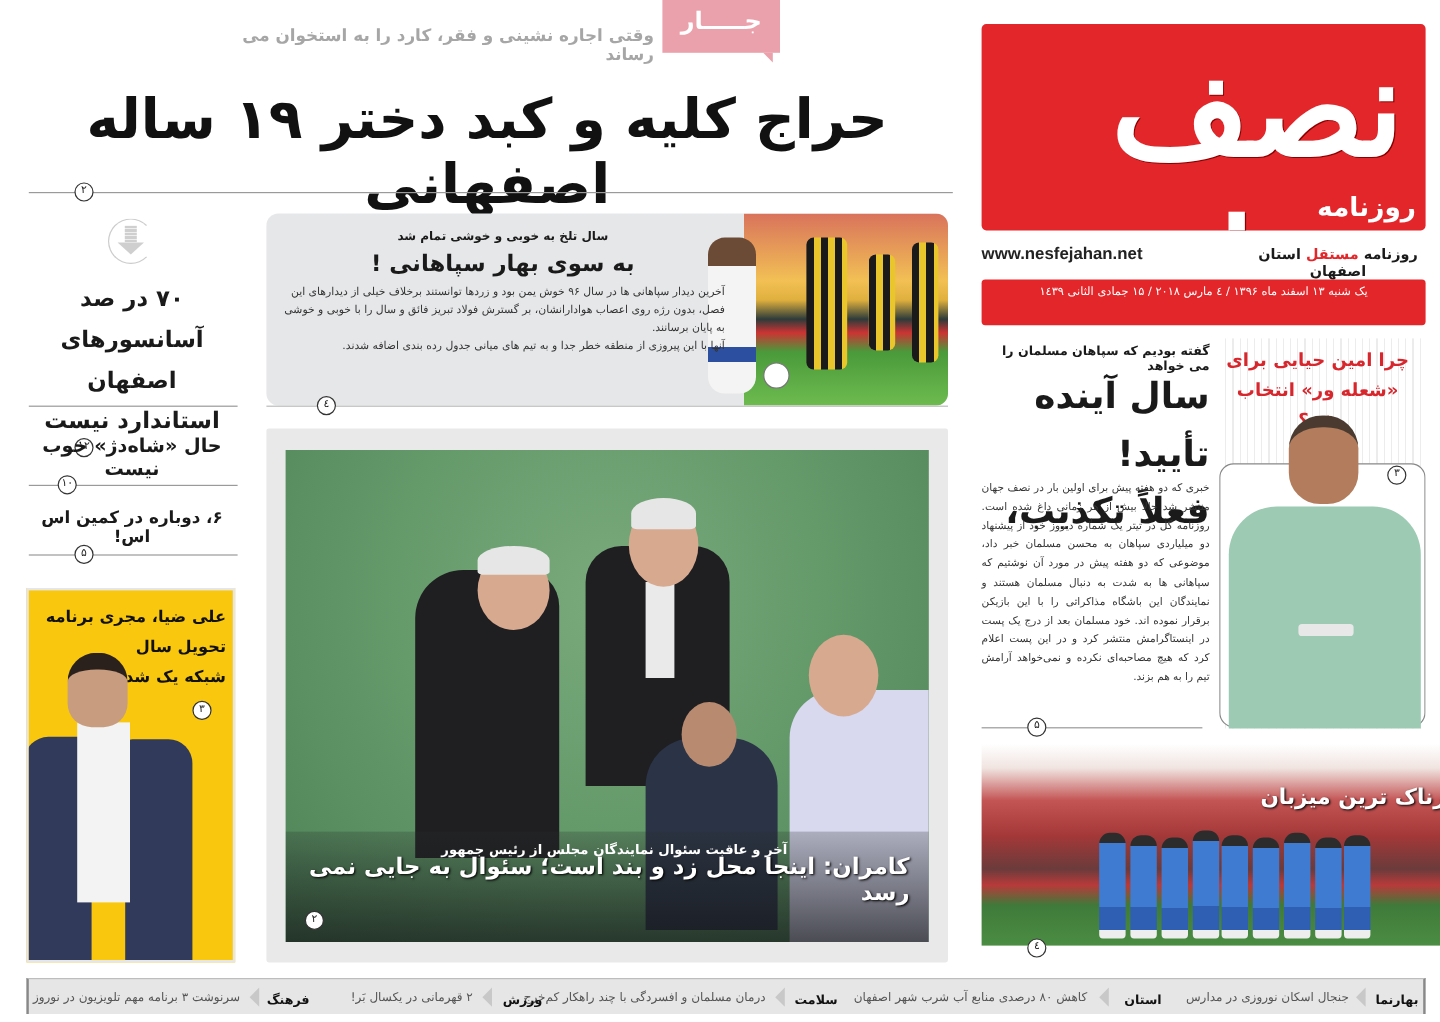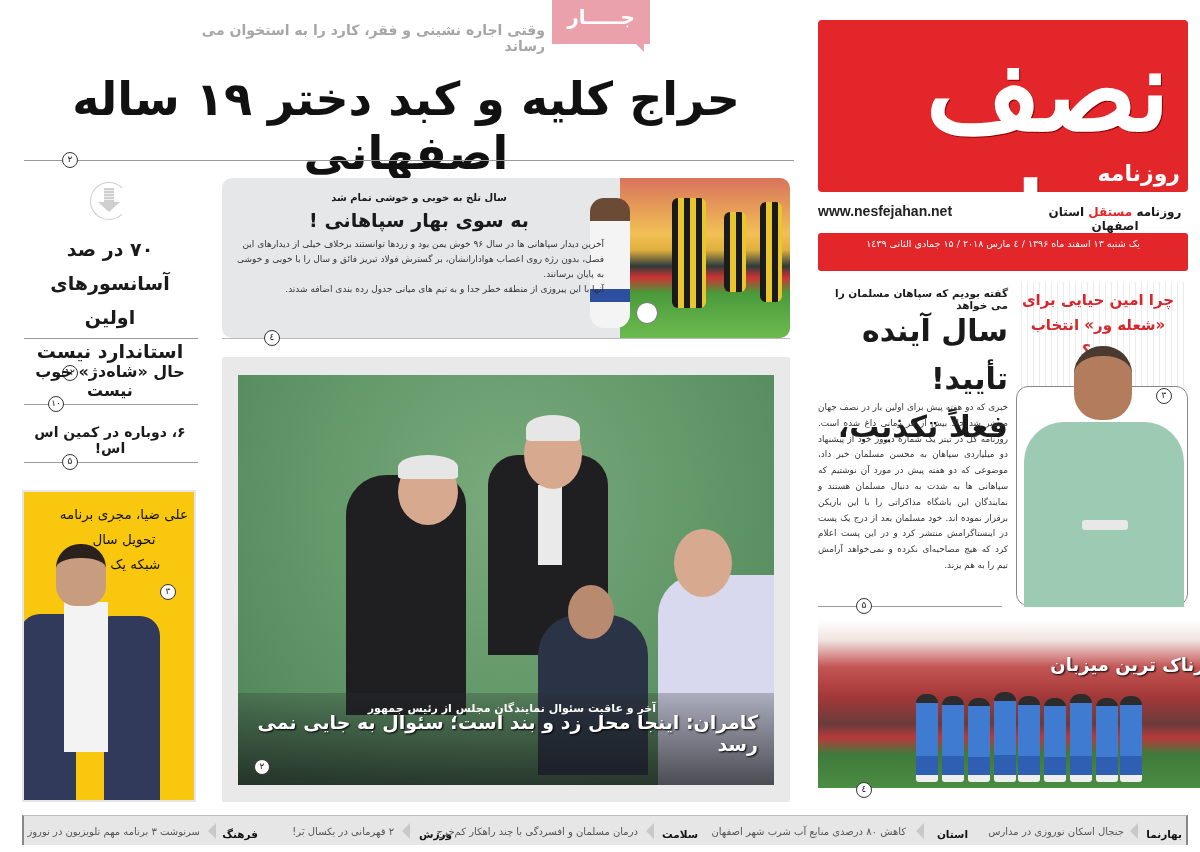--- a/index.html
+++ b/index.html
@@ -35,21 +35,21 @@
   .sepahan .player.y { background: repeating-linear-gradient(90deg,#1a1a1a 0 6px,#e9c62c 6px 12px); }
   .sepahan .ball { position: absolute; width: 22px; height: 22px; border-radius: 50%; background: #fff; border: 1px solid #777; }
   .sepahan .whiteplayer { position: absolute; right: 160px; top: 20px; width: 40px; height: 130px; background: linear-gradient(180deg,#6b4a36 0 18%,#f4f4f4 18% 70%,#2c4fa0 70% 80%,#f4f4f4 80%); border-radius: 14px; }
 
   
   .arrowicon { left: 90px; top: 182px; width: 38px; height: 38px; border: 1px solid #ccc; border-radius: 50%; border-right-color: transparent; }
   .arrowicon:before { content: ""; position: absolute; left: 13px; top: 5px; width: 10px; height: 14px; background: repeating-linear-gradient(0deg,#cfcfcf 0 2px,#eee 2px 3px); }
   .arrowicon:after { content: ""; position: absolute; left: 7px; top: 19px; border-left: 11px solid transparent; border-right: 11px solid transparent; border-top: 10px solid #cfcfcf; }
   .lefthead { position: absolute; left: 22px; width: 176px; text-align: center; font-weight: bold; color: #1a1a1a; }
   .ziabox { left: 22px; top: 490px; width: 174px; height: 312px; background: #f9c80e; border: 2px solid #e6e6e6; overflow: hidden; }
-  .ziabox .txt { position: absolute; right: 6px; top: 10px; text-align: center; font-size: 13.5px; font-weight: normal; line-height: 25px; color: #111; }
+  .ziabox .txt { position: absolute; right: 6px; top: 10px; text-align: right; font-size: 13.5px; font-weight: bold; line-height: 25px; color: #111; }
   .person-zia { position: absolute; left: -4px; top: 52px; width: 150px; height: 270px; }
   .zia-head { position: absolute; left: 36px; top: 0; width: 50px; height: 62px; background: #c89c7f; border-radius: 24px 24px 20px 20px; border-top: 14px solid #2a201c; }
   .zia-shirt { position: absolute; left: 44px; top: 58px; width: 44px; height: 150px; background: #f3f3f3; }
   .zia-jacket-l { position: absolute; left: 0; top: 70px; width: 56px; height: 200px; background: #313a5a; border-radius: 20px 6px 0 0; }
   .zia-jacket-r { position: absolute; left: 84px; top: 72px; width: 56px; height: 200px; background: #313a5a; border-radius: 6px 20px 0 0; }
 
   
   .mainphoto-frame { left: 222px; top: 357px; width: 568px; height: 445px; background: #e9e9e9; border-radius: 2px; }
   .mainphoto { left: 238px; top: 375px; width: 536px; height: 410px; background: radial-gradient(ellipse at 50% 30%, #79aa7c 0%, #5f9566 60%, #4e8257 100%); overflow: hidden; }
   .suit { position: absolute; background: #1f1f22; }
@@ -121,21 +121,21 @@
     <div class="body">آخرین دیدار سپاهانی ها در سال ۹۶ خوش یمن بود و زردها توانستند برخلاف خیلی از دیدارهای این فصل، بدون رژه روی اعصاب هوادارانشان، بر گسترش فولاد تبریز فائق و سال را با خوبی و خوشی به پایان برسانند.</div>
     <div class="body">آنها با این پیروزی از منطقه خطر جدا و به تیم های میانی جدول رده بندی اضافه شدند.</div>
   </div>
 </div>
 <div class="abs hr" style="left:222px; top:338px; width:568px; background:#bbb;"></div>
 <div class="pg" style="left:264px; top:330px;">٤</div>
 
 <div class="abs arrowicon"></div>
 <div class="lefthead" style="top:232px; font-size:19px; line-height:34px;">
   <div>۷۰ در صد</div>
-  <div>آسانسورهای اولین</div>
+  <div>آسانسورهای اصفهان</div>
   <div>استاندارد نیست</div>
 </div>
 <div class="abs hr" style="left:24px; top:338px; width:174px;"></div>
 <div class="pg" style="left:62px; top:330px;margin-top:35px;">۱۲</div>
 
 <div class="lefthead" style="top:362px; font-size:16px;">حال «شاه‌دژ» خوب نیست</div>
 <div class="abs hr" style="left:24px; top:404px; width:174px;"></div>
 <div class="pg" style="left:48px; top:396px;">۱۰</div>
 
 <div class="lefthead" style="top:424px; font-size:14px;">۶، دوباره در کمین اس اس!</div>

